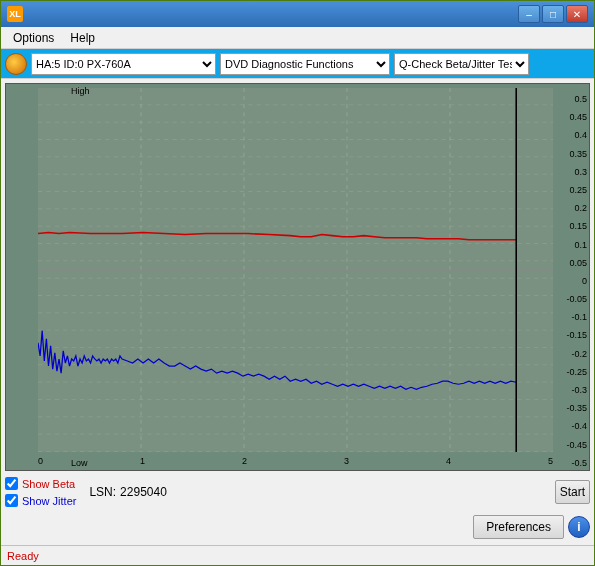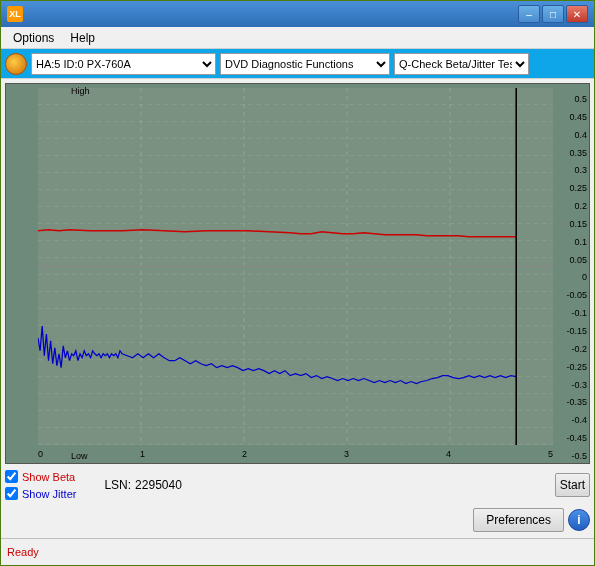--- a/index.html
+++ b/index.html
@@ -223,21 +223,21 @@
       font-size: 12px;
       font-weight: bold;
       border: 1px solid #1a40a0;
       cursor: pointer;
       display: flex;
       align-items: center;
       justify-content: center;
     }
     .status-bar {
       background: #f0f0f0;
-      height: 27px;
+      height: 20px;
       border-top: 1px solid #c0c0c0;
       display: flex;
       align-items: center;
       padding: 0 6px;
       flex-shrink: 0;
     }
     .status-text {
       font-size: 11px;
       color: #cc0000;
     }
@@ -353,21 +353,21 @@
       <div class="chart-labels-bottom">
         <span>0</span>
         <span>1</span>
         <span>2</span>
         <span>3</span>
         <span>4</span>
         <span>5</span>
       </div>
     </div>
 
-    <div style="display:flex;align-items:center;padding:2px 0;gap:20px;flex-shrink:0;">
+    <div style="display:flex;align-items:center;padding:2px 0;gap:5px;flex-shrink:0;">
 
       <div class="checkboxes">
         <div class="check-row">
           <input type="checkbox" checked="" style="">
           <span class="check-beta">Show Beta</span>
         </div>
         <div class="check-row">
           <input type="checkbox" checked="" style="">
           <span class="check-jitter">Show Jitter</span>
         </div>

